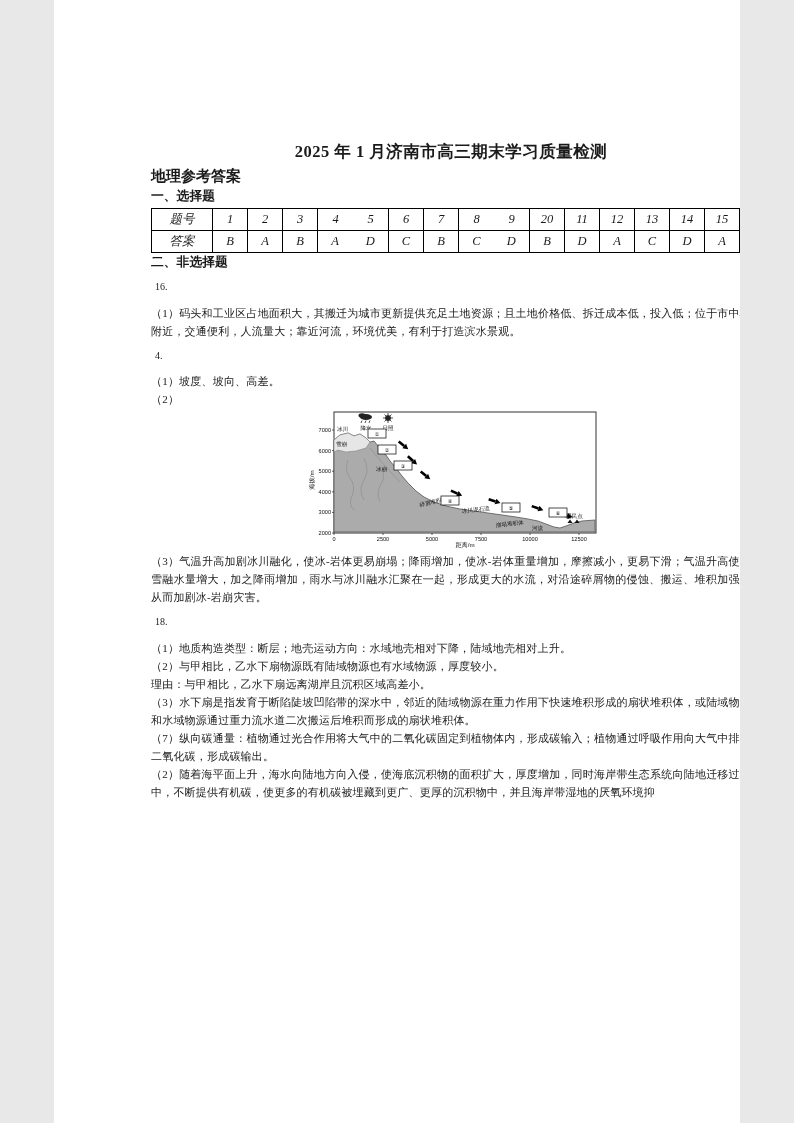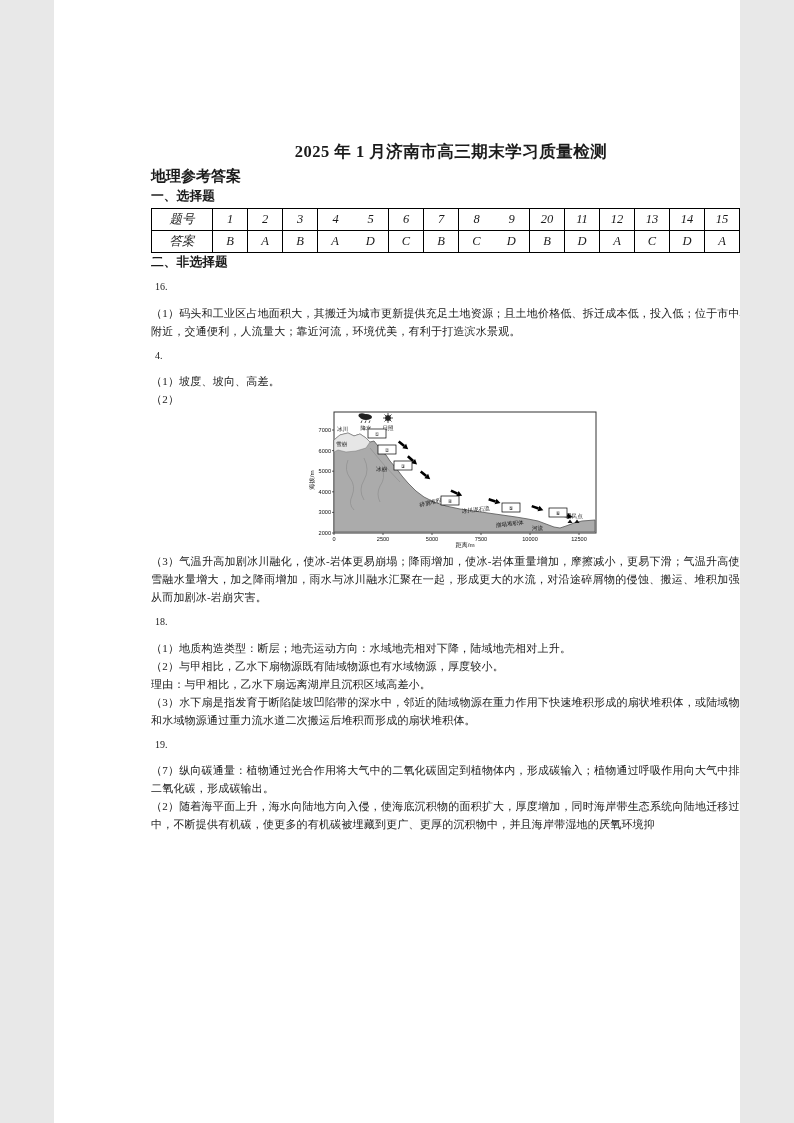--- a/index.html
+++ b/index.html
@@ -288,18 +288,17 @@
     </div>
 
     <p class="body-line">（3）气温升高加剧冰川融化，使冰-岩体更易崩塌；降雨增加，使冰-岩体重量增加，摩擦减小，更易下滑；气温升高使冰雪融水量增大，加之降雨增加，雨水与冰川融水汇聚在一起，形成更大的水流，对沿途碎屑物的侵蚀、搬运、堆积加强，从而加剧冰-岩崩灾害。</p>
 
     <p class="qnum">18.</p>
     <p class="body-line">（1）地质构造类型：断层；地壳运动方向：水域地壳相对下降，陆域地壳相对上升。</p>
     <p class="body-line">（2）与甲相比，乙水下扇物源既有陆域物源也有水域物源，厚度较小。</p>
     <p class="body-line">理由：与甲相比，乙水下扇远离湖岸且沉积区域高差小。</p>
     <p class="body-line">（3）水下扇是指发育于断陷陡坡凹陷带的深水中，邻近的陆域物源在重力作用下快速堆积形成的扇状堆积体，或陆域物源和水域物源通过重力流水道二次搬运后堆积而形成的扇状堆积体。</p>
 
-    <p class="qnum">19.</p>
     <p class="body-line">（7）纵向碳通量：植物通过光合作用将大气中的二氧化碳固定到植物体内，形成碳输入；植物通过呼吸作用向大气中排放二氧化碳，形成碳输出。</p>
     <p class="body-line">（2）随着海平面上升，海水向陆地方向入侵，使海底沉积物的面积扩大，厚度增加，同时海岸带生态系统向陆地迁移过程中，不断提供有机碳，使更多的有机碳被埋藏到更广、更厚的沉积物中，并且海岸带湿地的厌氧环境抑</p>
 
   </div>
 </div>
 
 </body></html>

